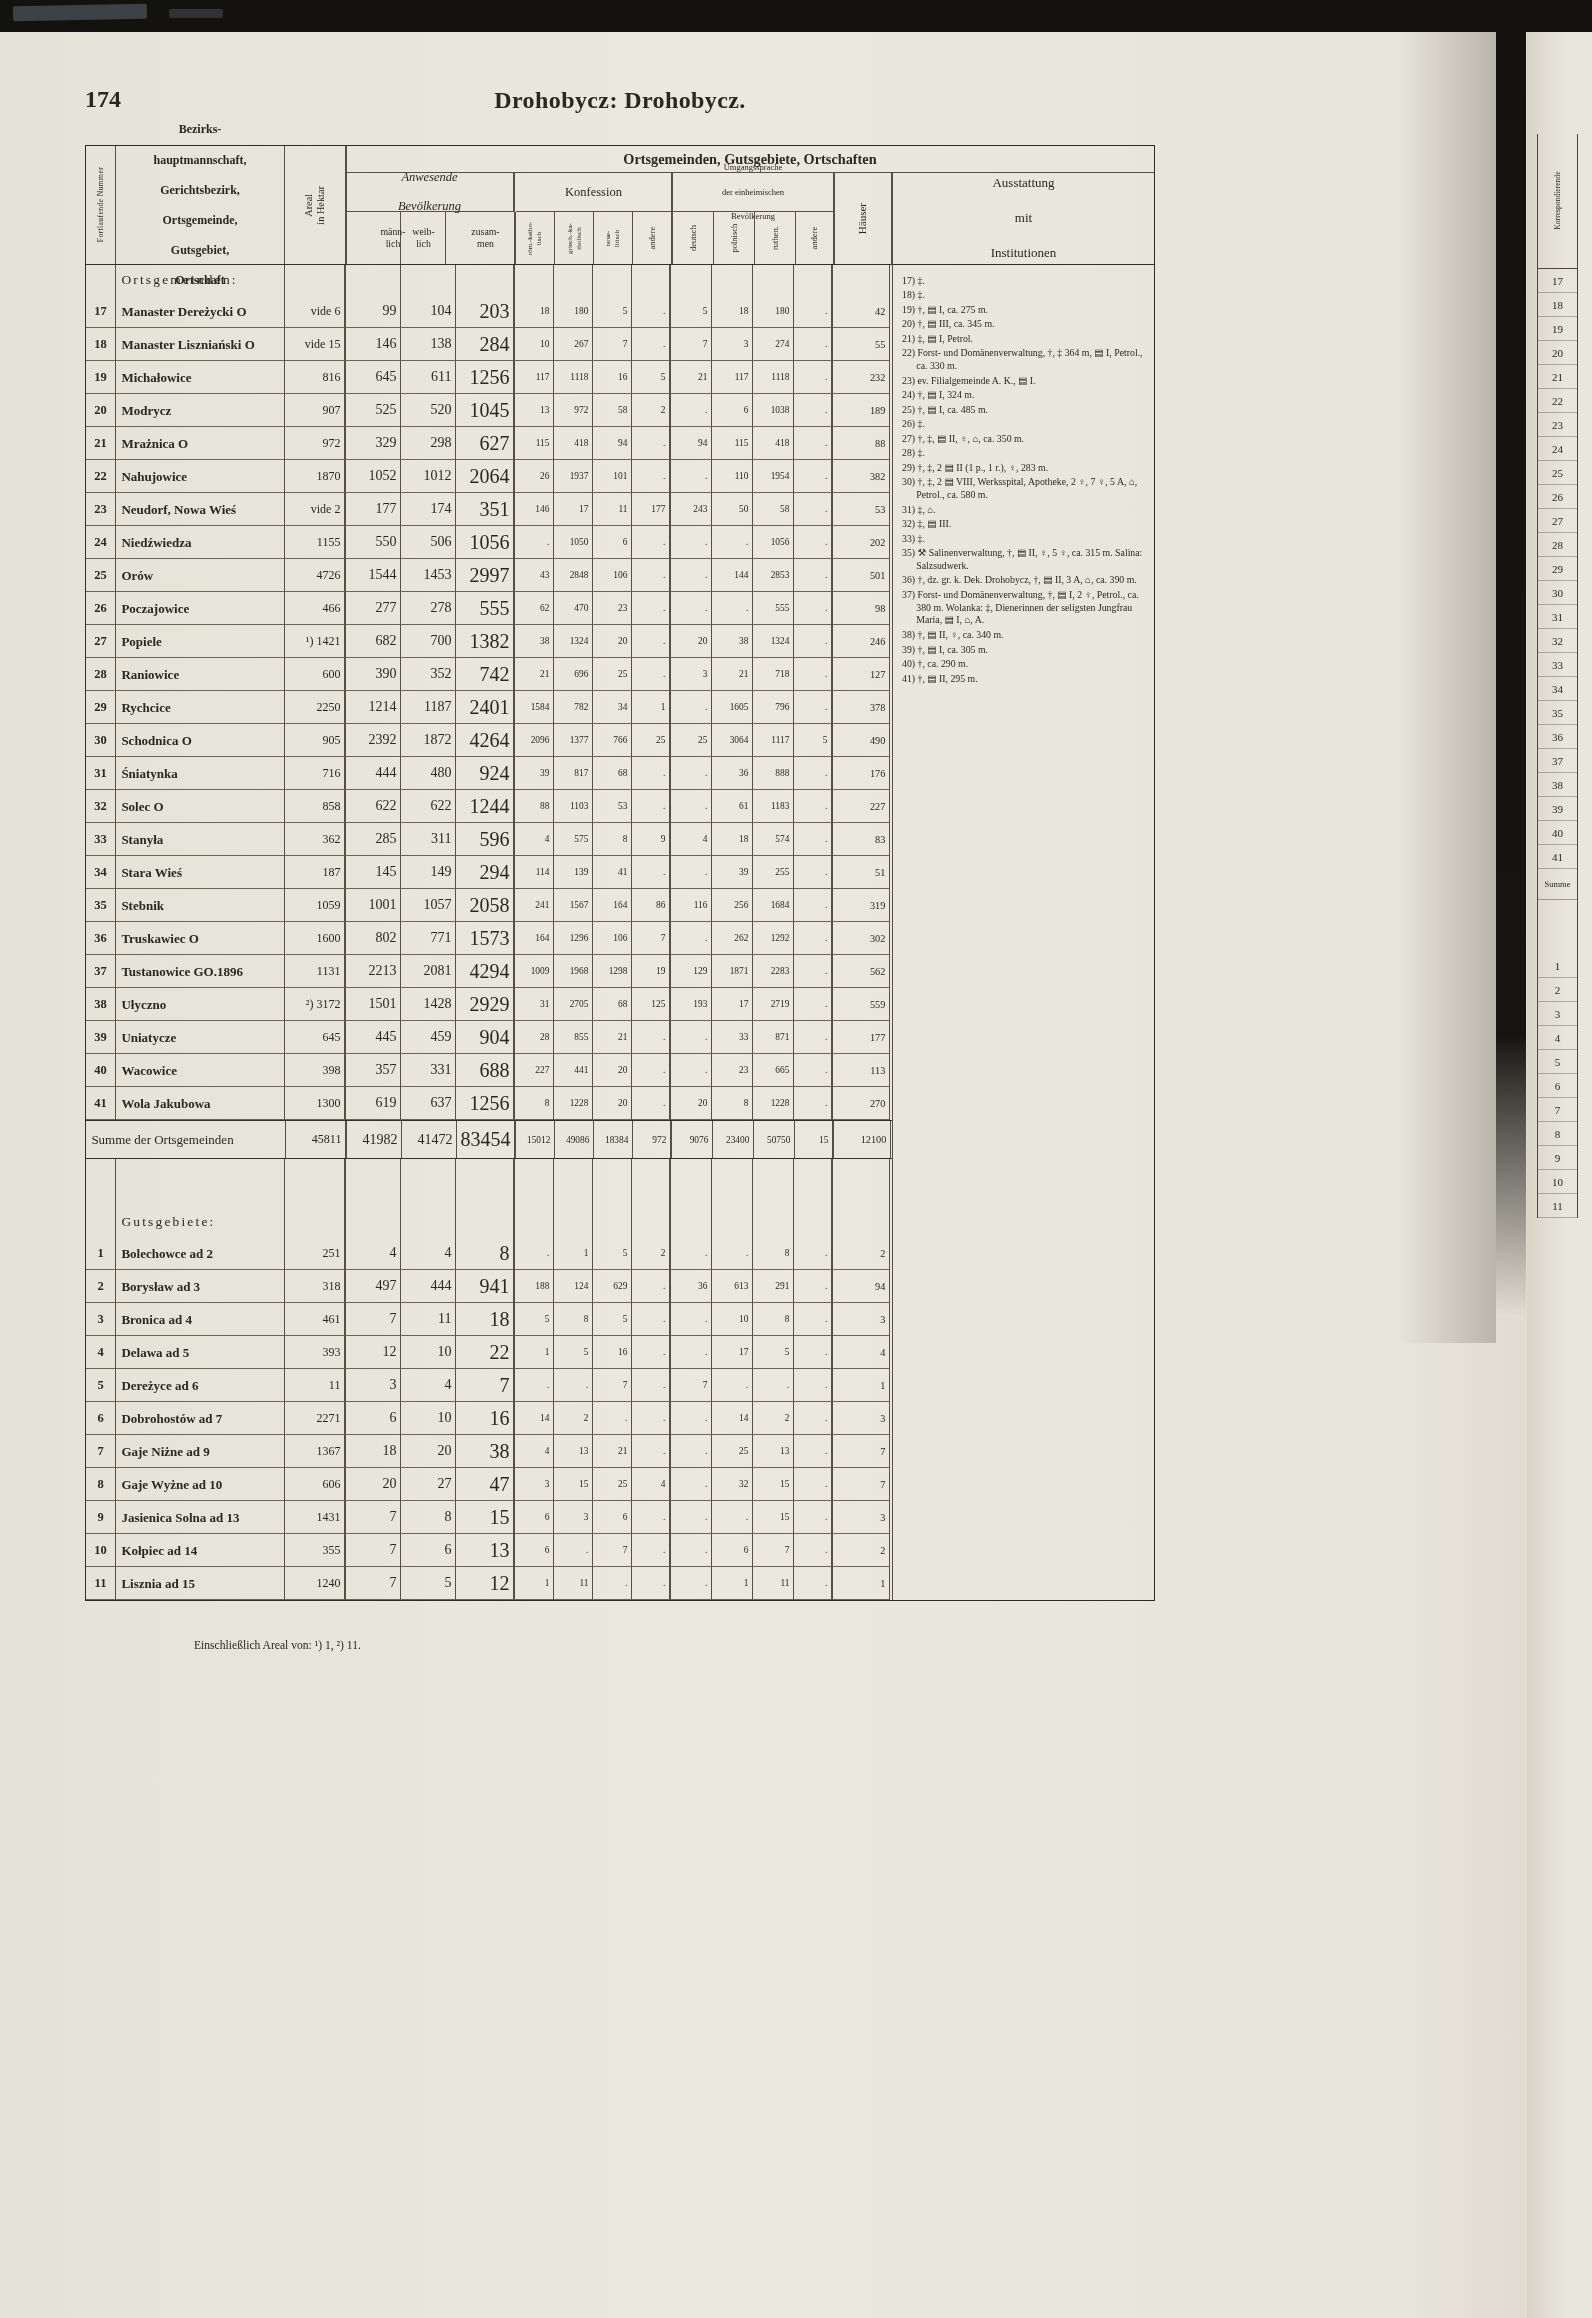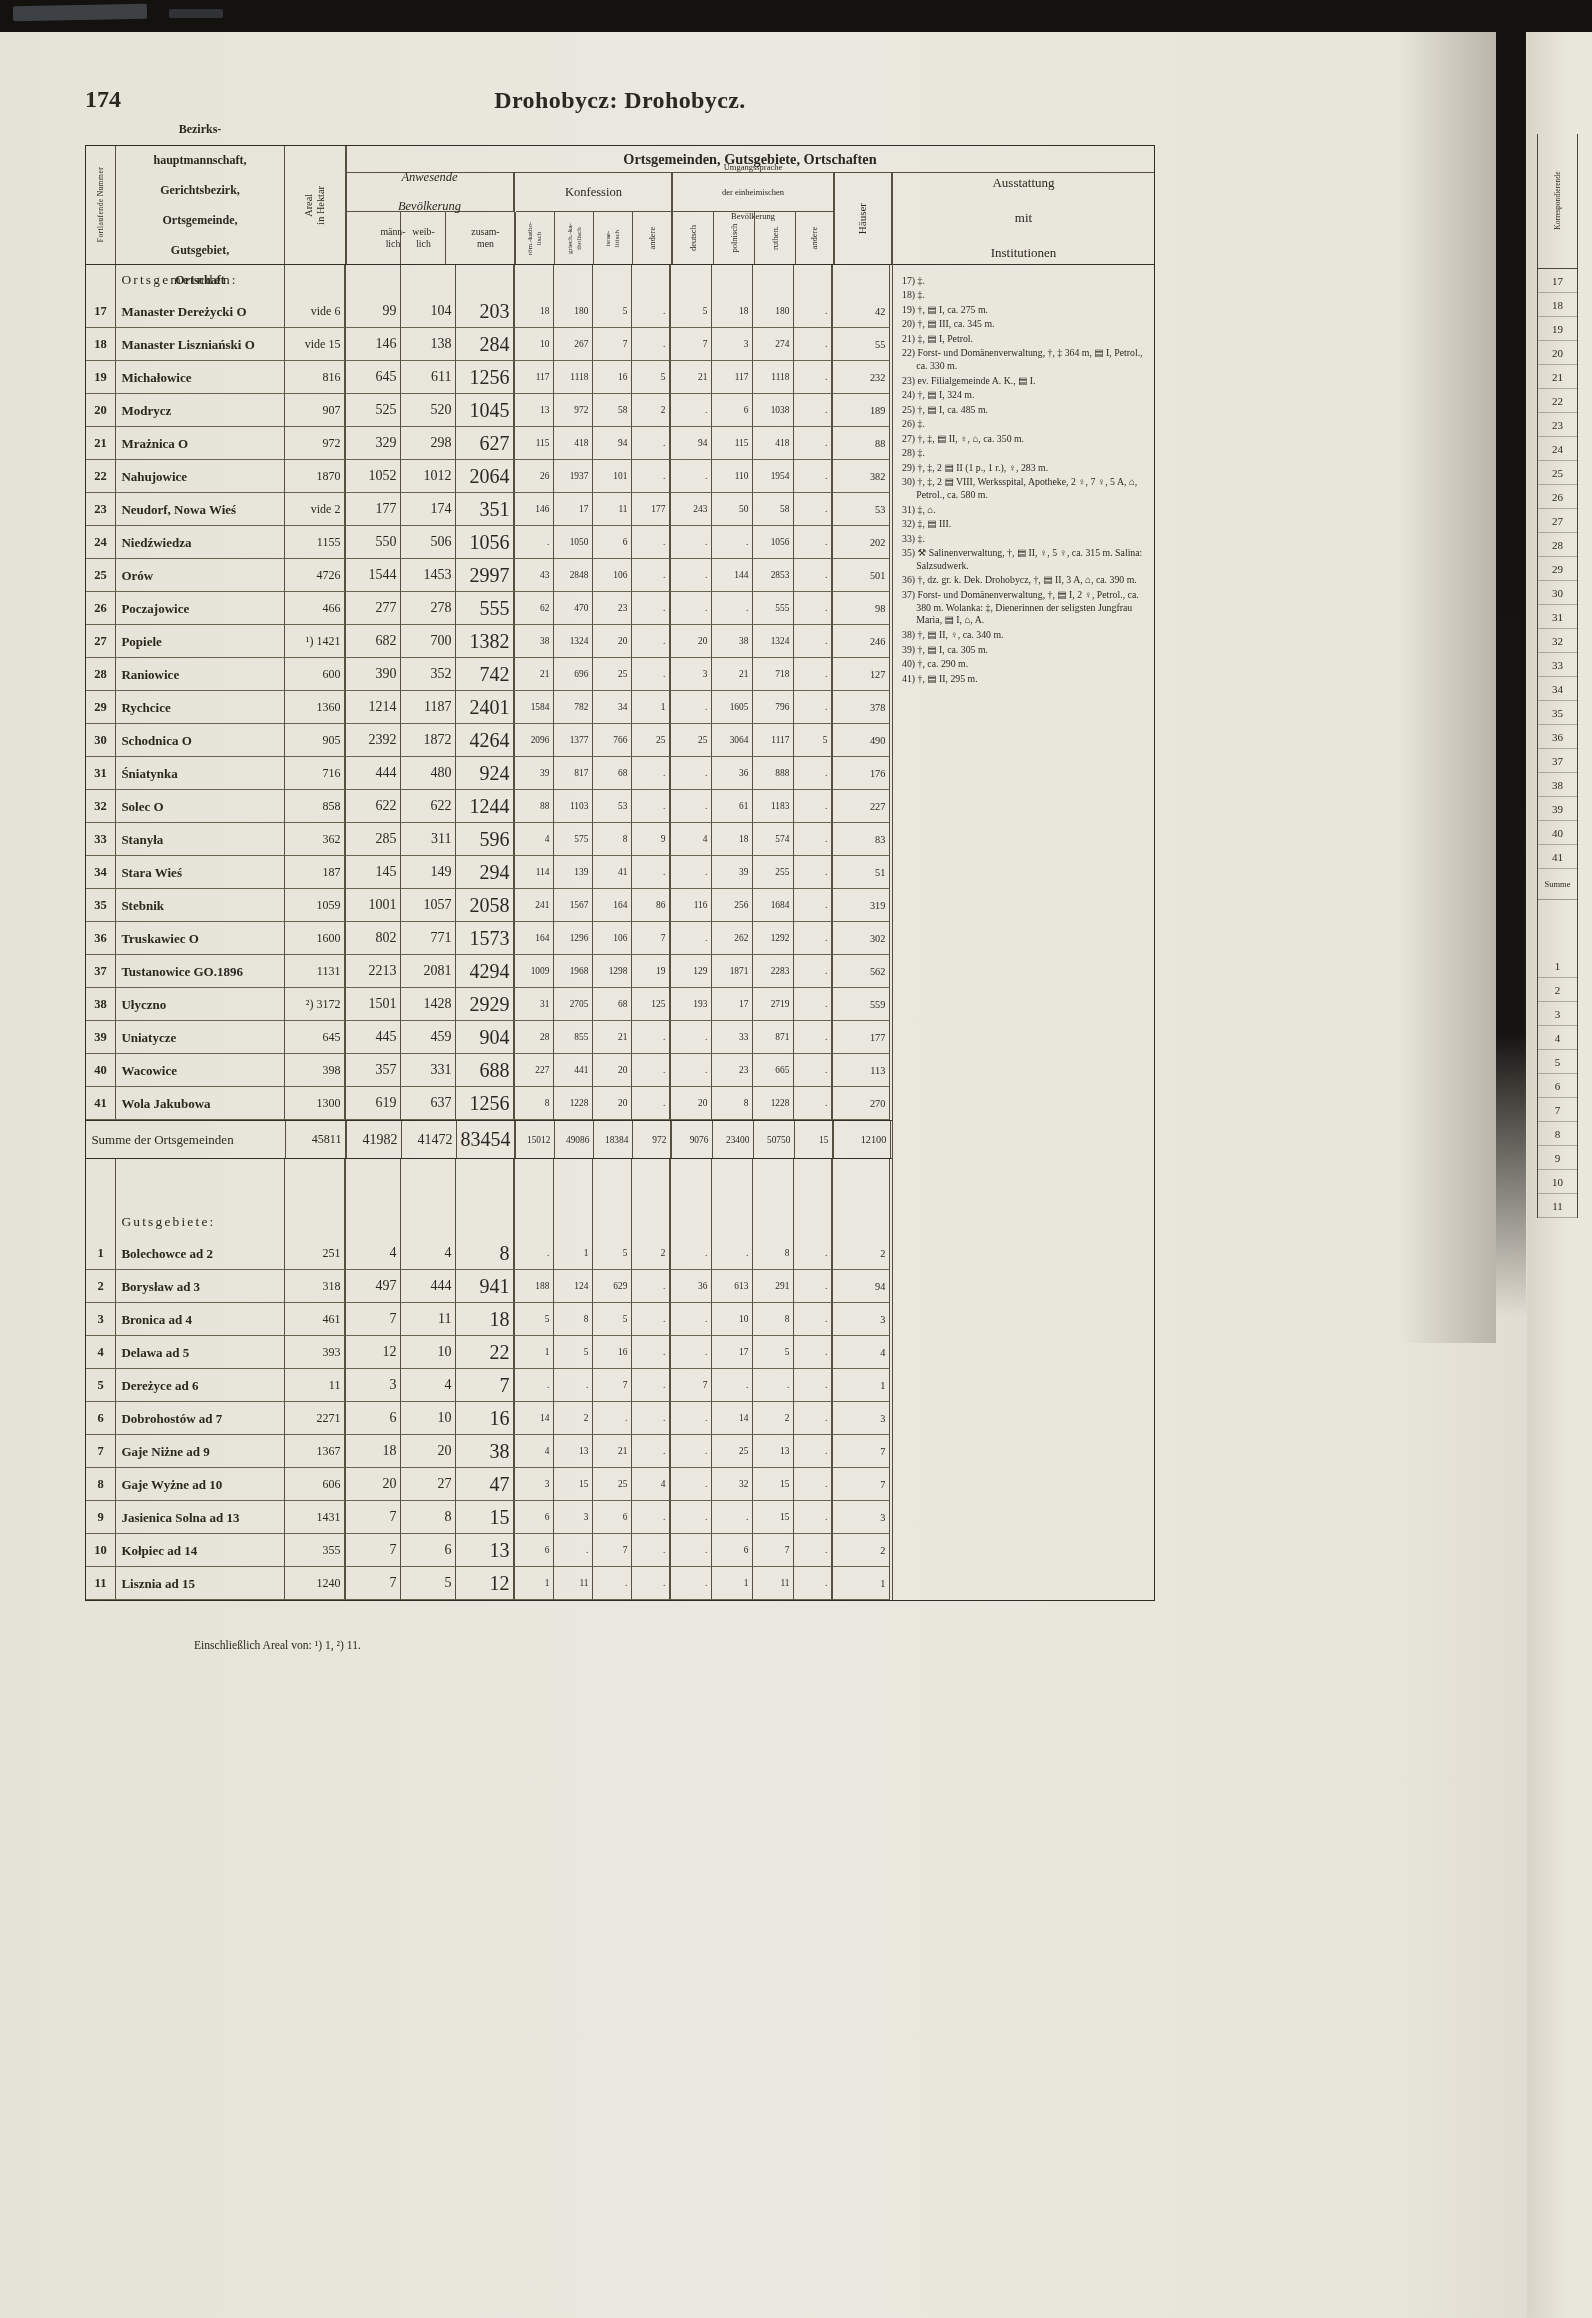--- a/index.html
+++ b/index.html
@@ -409,21 +409,21 @@
         <div class="c an">.</div>
         <div class="c de">3</div>
         <div class="c pl">21</div>
         <div class="c ru">718</div>
         <div class="c a2">.</div>
         <div class="c h">127</div>
       </div>
       <div class="trow">
         <div class="c nr">29</div>
         <div class="c name">Rychcice</div>
-        <div class="c areal">1360</div>
+        <div class="c areal">2250</div>
         <div class="c m">1214</div>
         <div class="c w">1187</div>
         <div class="c z">2401</div>
         <div class="c rk">1584</div>
         <div class="c gk">782</div>
         <div class="c is">34</div>
         <div class="c an">1</div>
         <div class="c de">.</div>
         <div class="c pl">1605</div>
         <div class="c ru">796</div>

